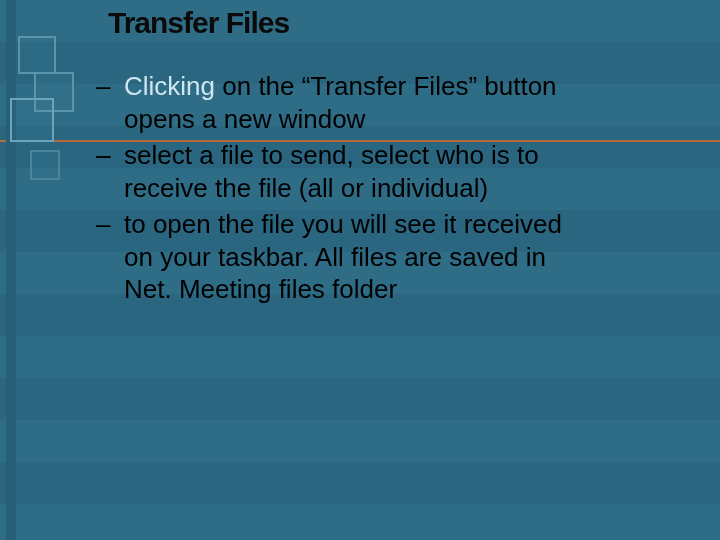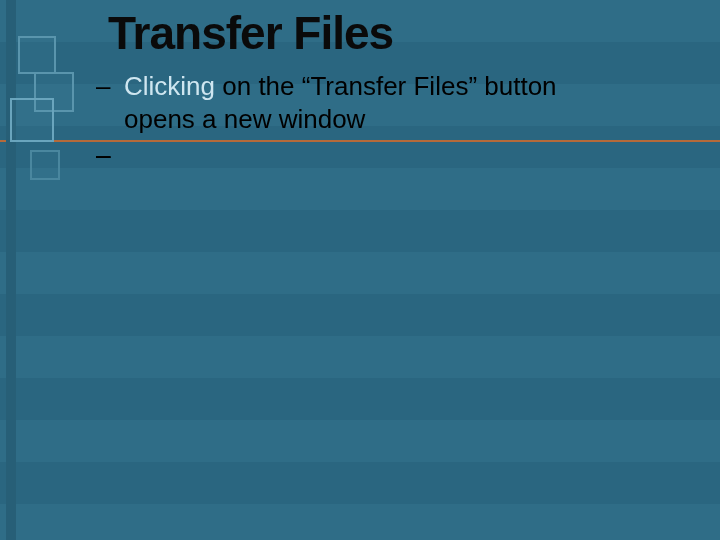--- a/index.html
+++ b/index.html
@@ -60,21 +60,21 @@
     border: 2px solid #5a95ad;
     background: rgba(90,149,173,0.08);
     box-sizing: border-box;
   }
   .title {
     position: absolute;
     left: 108px;
     top: 6px;
     font-family: "Arial Black", Arial, sans-serif;
     font-weight: 900;
-    font-size: 46px;
+    font-size: 30px;
     letter-spacing: -1px;
     color: #0a0a0a;
   }
   .content {
     position: absolute;
     left: 96px;
     top: 70px;
     width: 480px;
     font-size: 26px;
     line-height: 1.25;
@@ -117,20 +117,22 @@
         <span class="clicklink">Clicking</span><span> on the “Transfer Files” button opens a new  window</span>
       </span>
     </div>
 
     <div class="item">
       <span class="dash">–</span>
     </div>
 
     <div class="item">
       <span class="dash">–</span>
+      <span>select a file to send, select who is to receive the file (all or individual)</span>
     </div>
 
     <div class="item">
       <span class="dash">–</span>
+      <span>to open the file you will see it received on your taskbar. All files are saved in Net. Meeting files folder</span>
     </div>
 
   </div>
 </div>
 
 </body></html>

